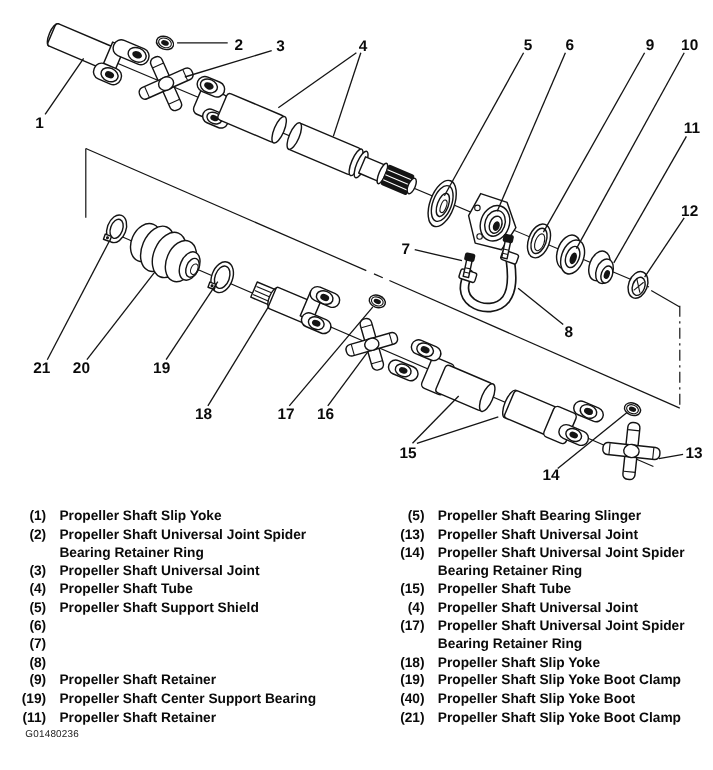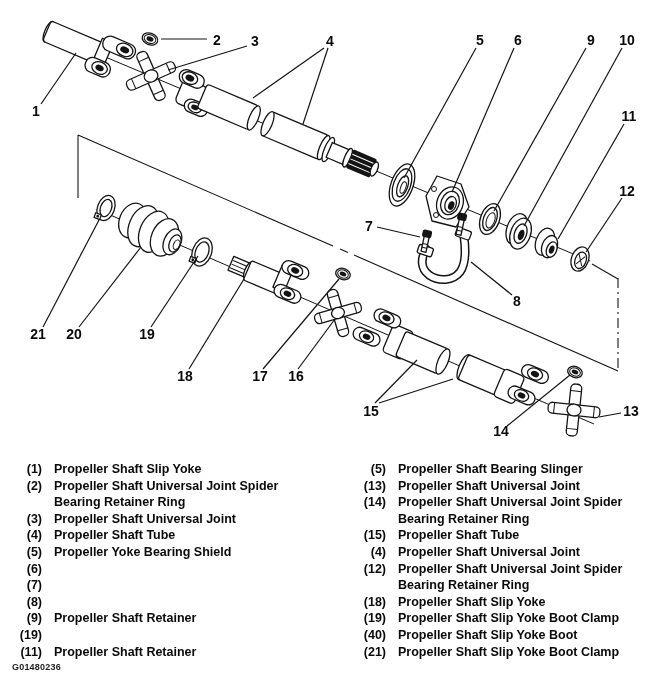--- a/index.html
+++ b/index.html
@@ -10,21 +10,21 @@
   .plane{stroke:#141414;stroke-width:1.1;fill:none}
   .dark{fill:#141414;stroke:none}
   .leader{stroke:#141414;stroke-width:1.2}
   text.callout{font-family:"Liberation Sans",sans-serif;font-size:14px;font-weight:bold;fill:#0a0a0a;text-anchor:middle;dominant-baseline:central}
   .legend{position:absolute;font-weight:bold;font-size:12.5px;line-height:16.6px;color:#0a0a0a}
   #legend-left{top:461px;left:8px;width:318px}
   #legend-right{top:461px;left:352px;width:290px}
   .lg-row{display:flex;align-items:flex-start}
   .lg-num{width:34px;text-align:right;flex:none;margin-right:12px;white-space:nowrap}
   .lg-label{flex:1}
-  #figure-code{position:absolute;left:12px;top:662px;font-size:9px;font-weight:bold;color:#222;letter-spacing:.2px}
+  #figure-code{position:absolute;left:23px;top:662px;font-size:9px;font-weight:normal;color:#222;letter-spacing:.2px}
 </style>
 </head>
 <body>
 
 <svg id="diagram" width="648" height="455" viewBox="0 0 648 455" xmlns="http://www.w3.org/2000/svg">
 
   <g>
     <line class="plane" x1="78" y1="135" x2="78" y2="198"></line>
     <line class="plane" x1="78" y1="135" x2="333" y2="246"></line>
     <line class="plane" x1="340" y1="249" x2="348" y2="252.5"></line>
@@ -317,37 +317,38 @@
     <div class="lg-row">
       <span class="lg-num">(3)</span>
       <span class="lg-label">Propeller Shaft Universal Joint</span>
     </div>
     <div class="lg-row">
       <span class="lg-num">(4)</span>
       <span class="lg-label">Propeller Shaft Tube</span>
     </div>
     <div class="lg-row">
       <span class="lg-num">(5)</span>
-      <span class="lg-label">Propeller Yoke Bearing Shield</span>
+      <span class="lg-label">Propeller Shaft Support Shield</span>
     </div>
     <div class="lg-row">
       <span class="lg-num">(6)</span>
     </div>
     <div class="lg-row">
       <span class="lg-num">(7)</span>
     </div>
     <div class="lg-row">
       <span class="lg-num">(8)</span>
     </div>
     <div class="lg-row">
       <span class="lg-num">(9)</span>
       <span class="lg-label">Propeller Shaft Retainer</span>
     </div>
     <div class="lg-row">
       <span class="lg-num">(19)</span>
+      <span class="lg-label">Propeller Shaft Center Support Bearing</span>
     </div>
     <div class="lg-row">
       <span class="lg-num">(11)</span>
       <span class="lg-label">Propeller Shaft Retainer</span>
     </div>
   </div>
 <div class="legend" id="legend-right">
     <div class="lg-row">
       <span class="lg-num">(5)</span>
       <span class="lg-label">Propeller Shaft Bearing Slinger</span>
@@ -362,21 +363,21 @@
     </div>
     <div class="lg-row">
       <span class="lg-num">(15)</span>
       <span class="lg-label">Propeller Shaft Tube</span>
     </div>
     <div class="lg-row">
       <span class="lg-num">(4)</span>
       <span class="lg-label">Propeller Shaft Universal Joint</span>
     </div>
     <div class="lg-row">
-      <span class="lg-num">(12)</span>
+      <span class="lg-num">(17)</span>
       <span class="lg-label">Propeller Shaft Universal Joint Spider Bearing Retainer Ring</span>
     </div>
     <div class="lg-row">
       <span class="lg-num">(18)</span>
       <span class="lg-label">Propeller Shaft Slip Yoke</span>
     </div>
     <div class="lg-row">
       <span class="lg-num">(19)</span>
       <span class="lg-label">Propeller Shaft Slip Yoke Boot Clamp</span>
     </div>

